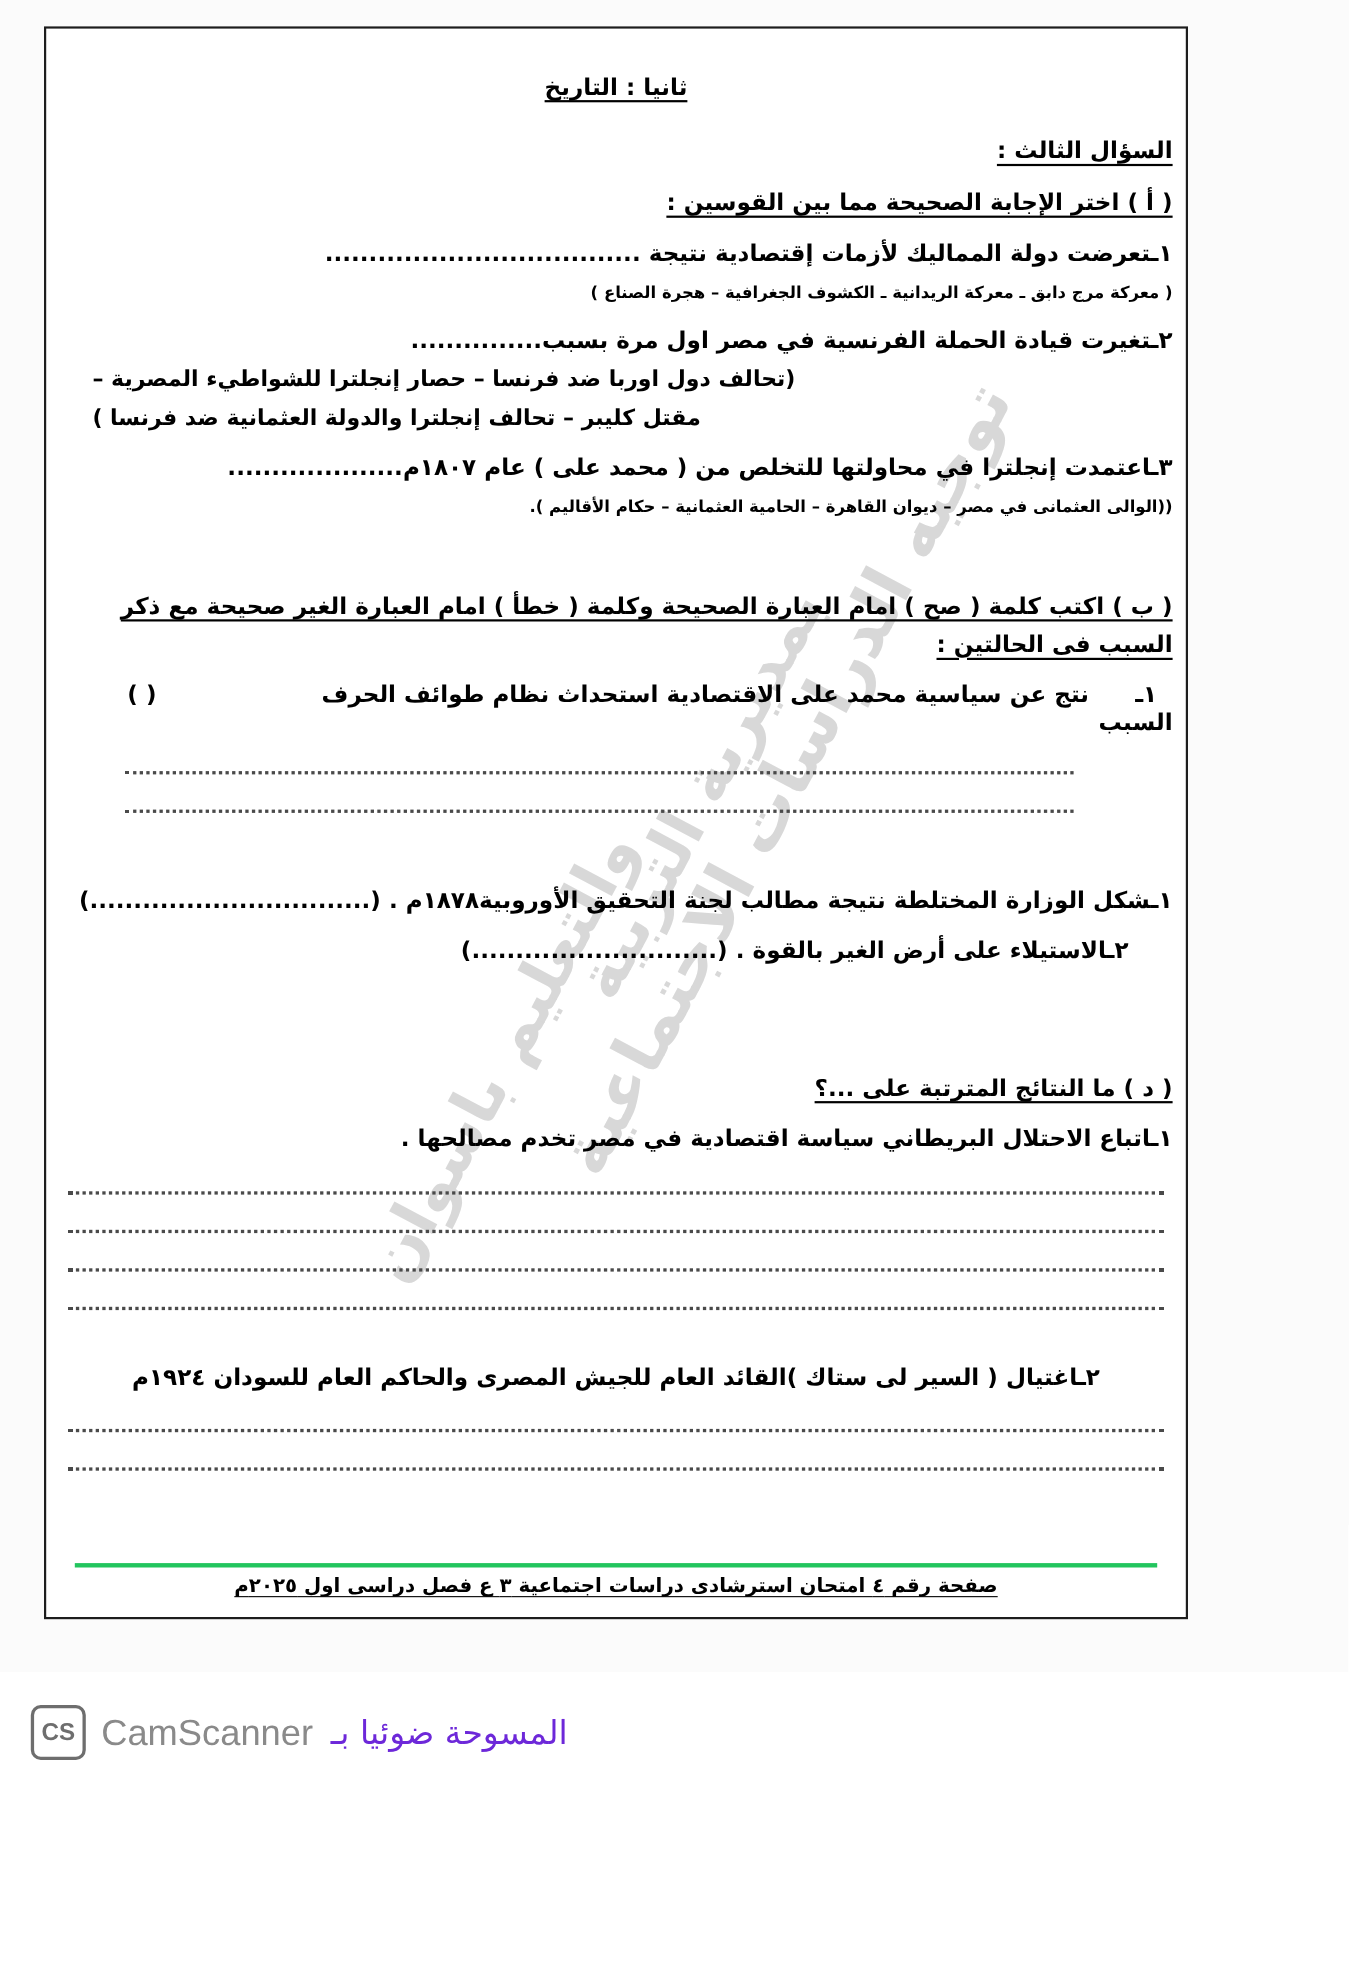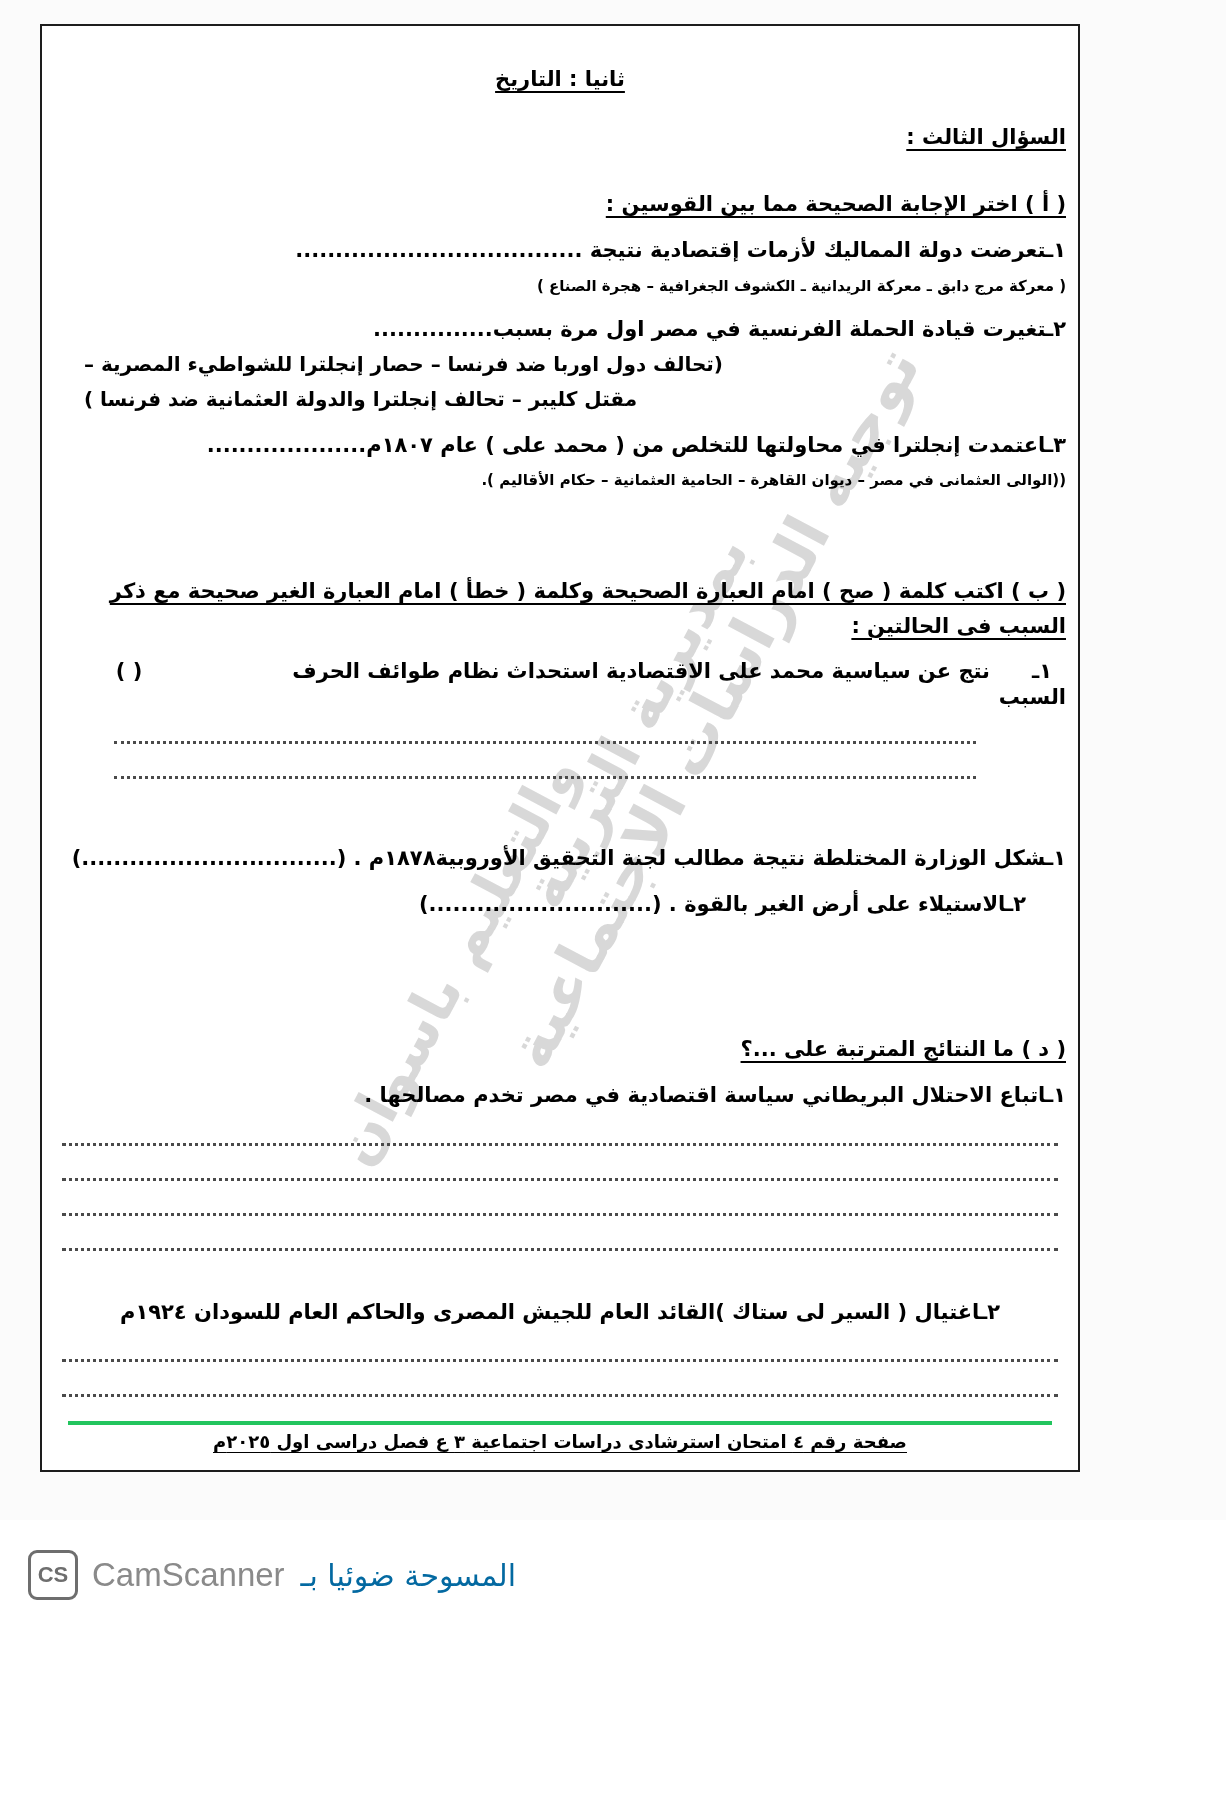--- a/index.html
+++ b/index.html
@@ -55,21 +55,21 @@
     position:relative;z-index:5;
     font-weight:700;
     line-height:1.45;
     letter-spacing:0;
   }
   .t-center{text-align:center;}
   .t-right{text-align:right;}
   .u{ text-decoration:underline; text-underline-offset:5px; text-decoration-thickness:2px;}
   .title{font-size:21px;margin-top:28px;}
   .qhead{font-size:21px;margin-top:28px;}
-  .sub{font-size:21px;margin-top:36px;}
+  .sub{font-size:21px;margin-top:16px;}
   .item{font-size:21px;margin-top:16px;}
   .opts{font-size:15px;margin-top:10px;text-align:right;}
   .opts-r{font-size:20px;margin-top:6px;text-align:left;padding-left:10px;}
   .indent-1{padding-left:30px;}
   .pad-r-40{padding-right:40px;}
 
   
   .dots{
     position:relative;z-index:5;
     height:26px;margin-top:6px;
@@ -120,21 +120,21 @@
     font-size:22px;font-weight:700;color:#6e6e6e;
     font-family:"Liberation Sans",sans-serif;
     margin-right:14px;flex:none;
   }
   #cs-text{
     font-size:33px;color:#8a8a8a;font-weight:400;
     font-family:"Liberation Sans",sans-serif;
     white-space:nowrap;
   }
   #cs-ar{
-    font-size:30px;color:#0369a1;font-weight:400;
+    font-size:30px;color:#6d28d9;font-weight:400;
     direction:rtl;margin-left:16px;white-space:nowrap;
     font-family:"DejaVu Sans",sans-serif;
   }
 </style>
 </head>
 <body>
 
 <div id="scan-page">
 
   <div id="paper">

